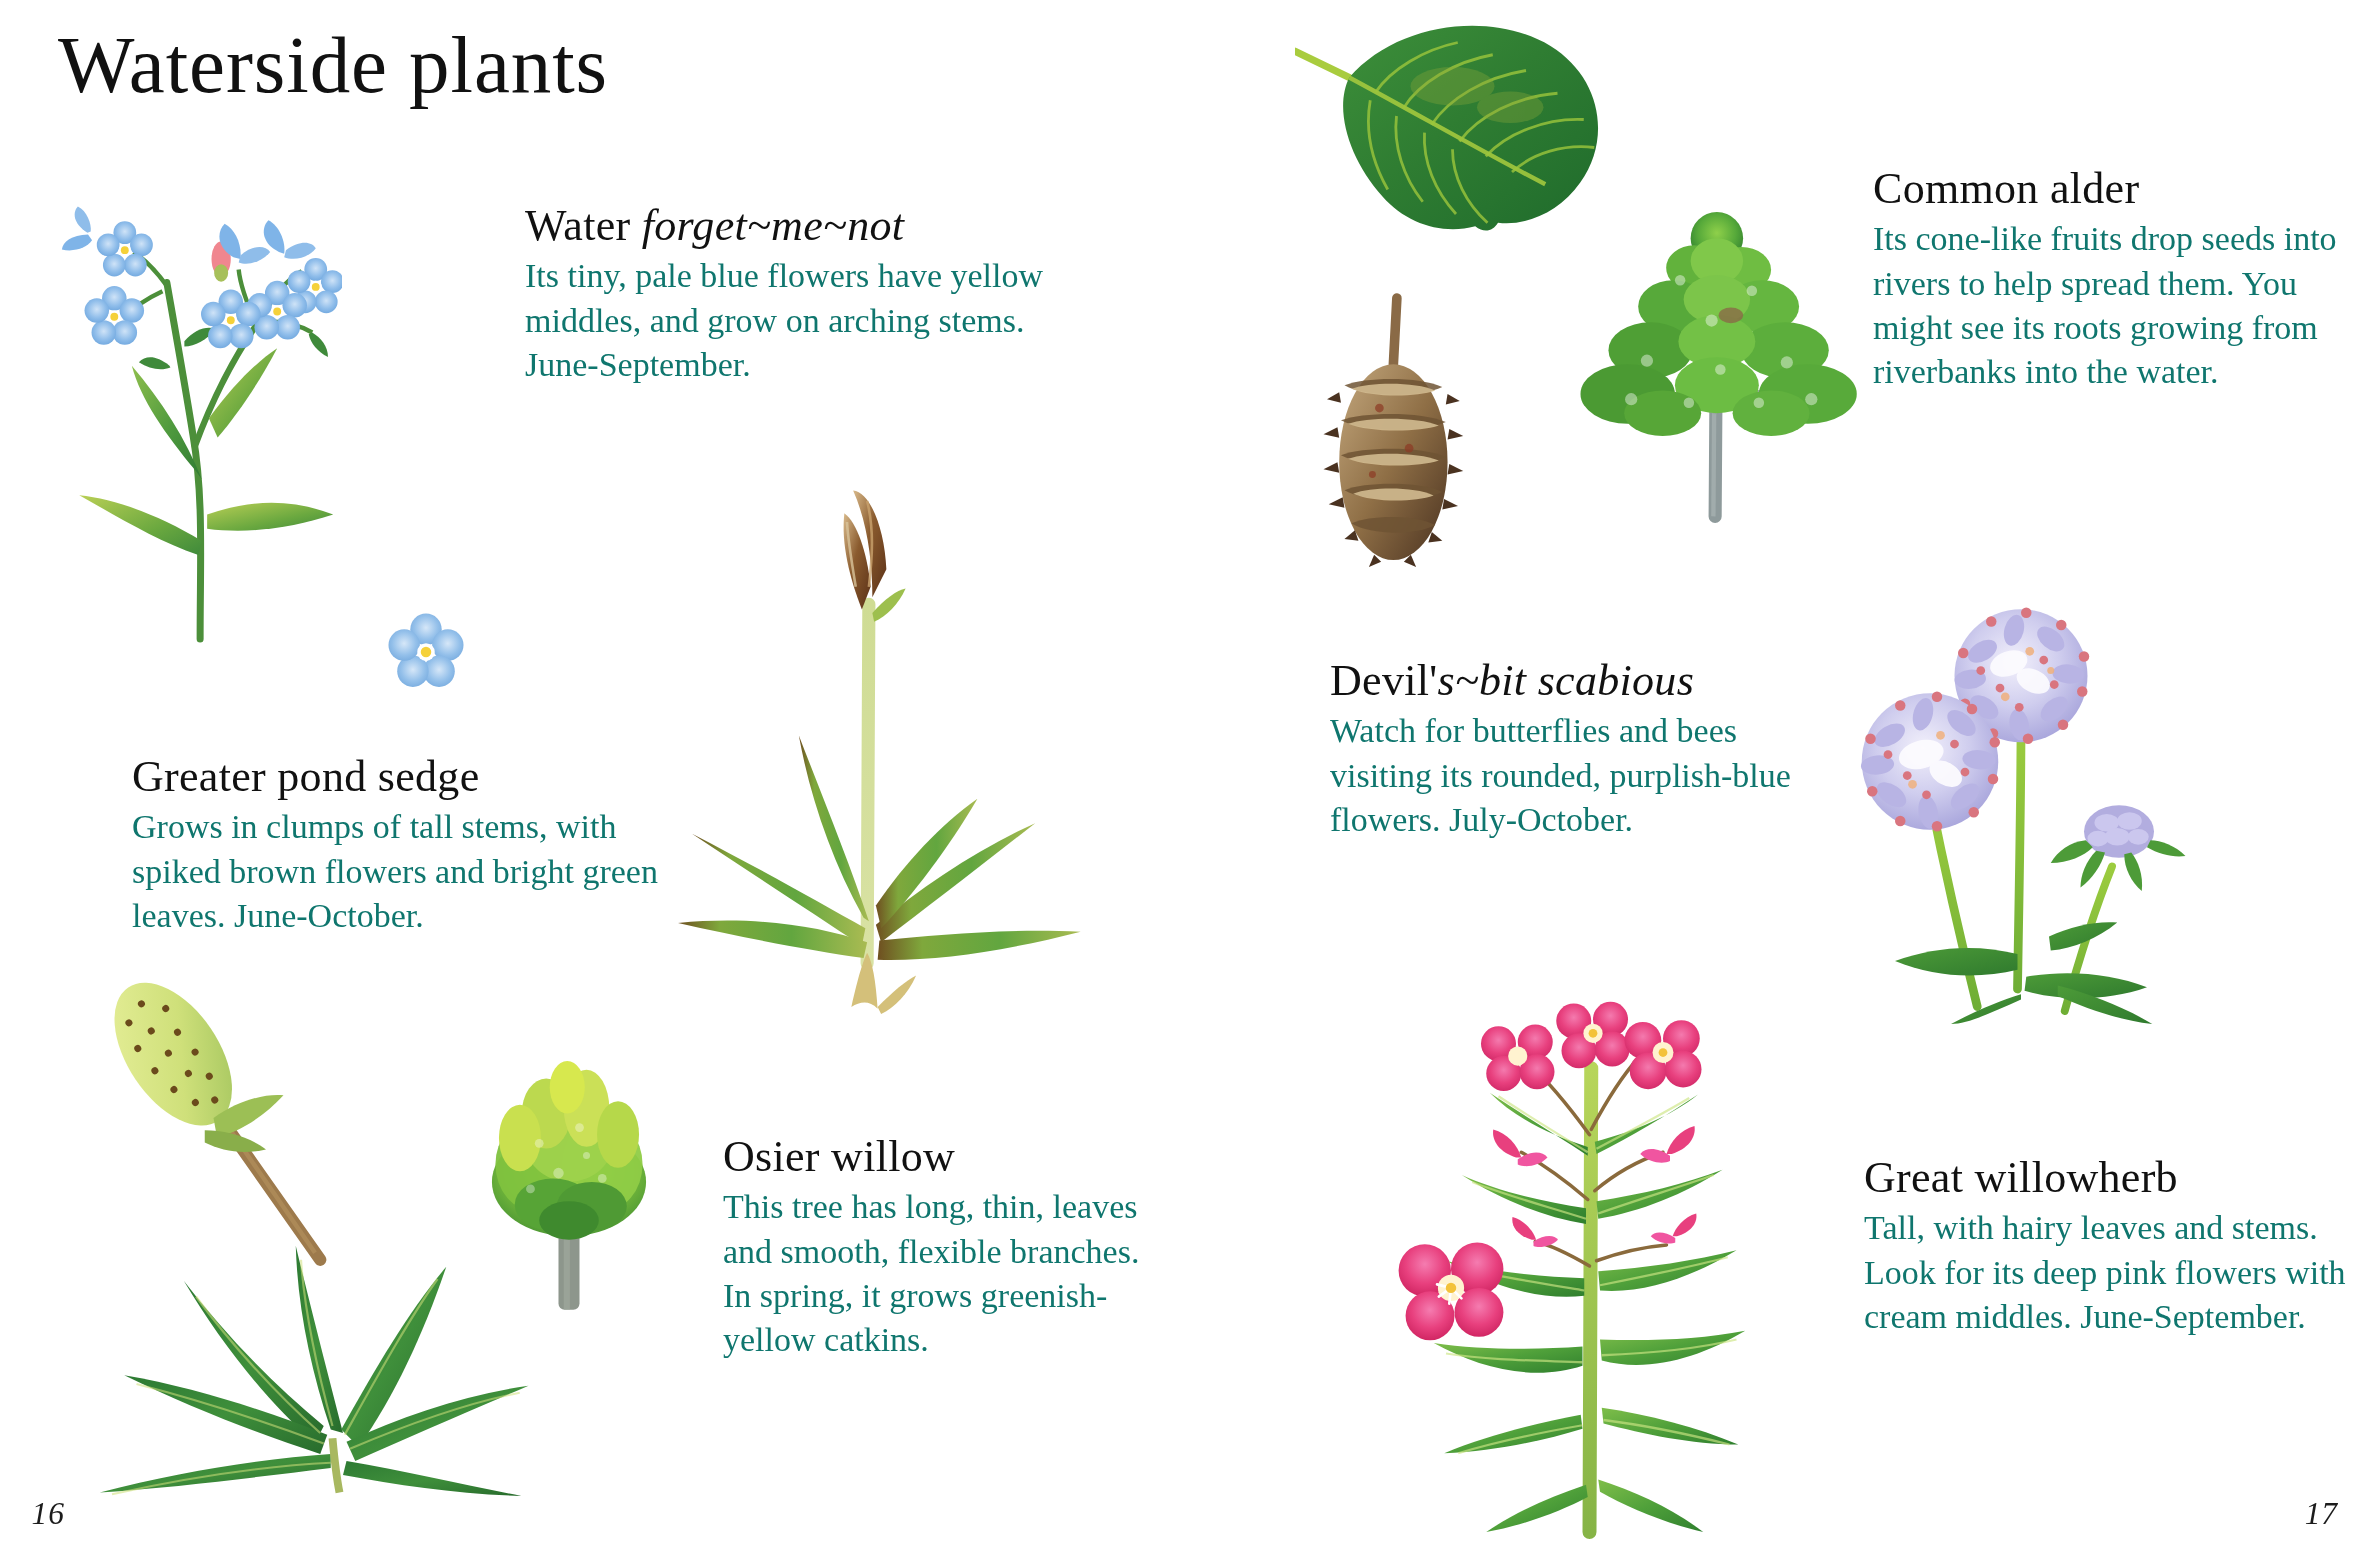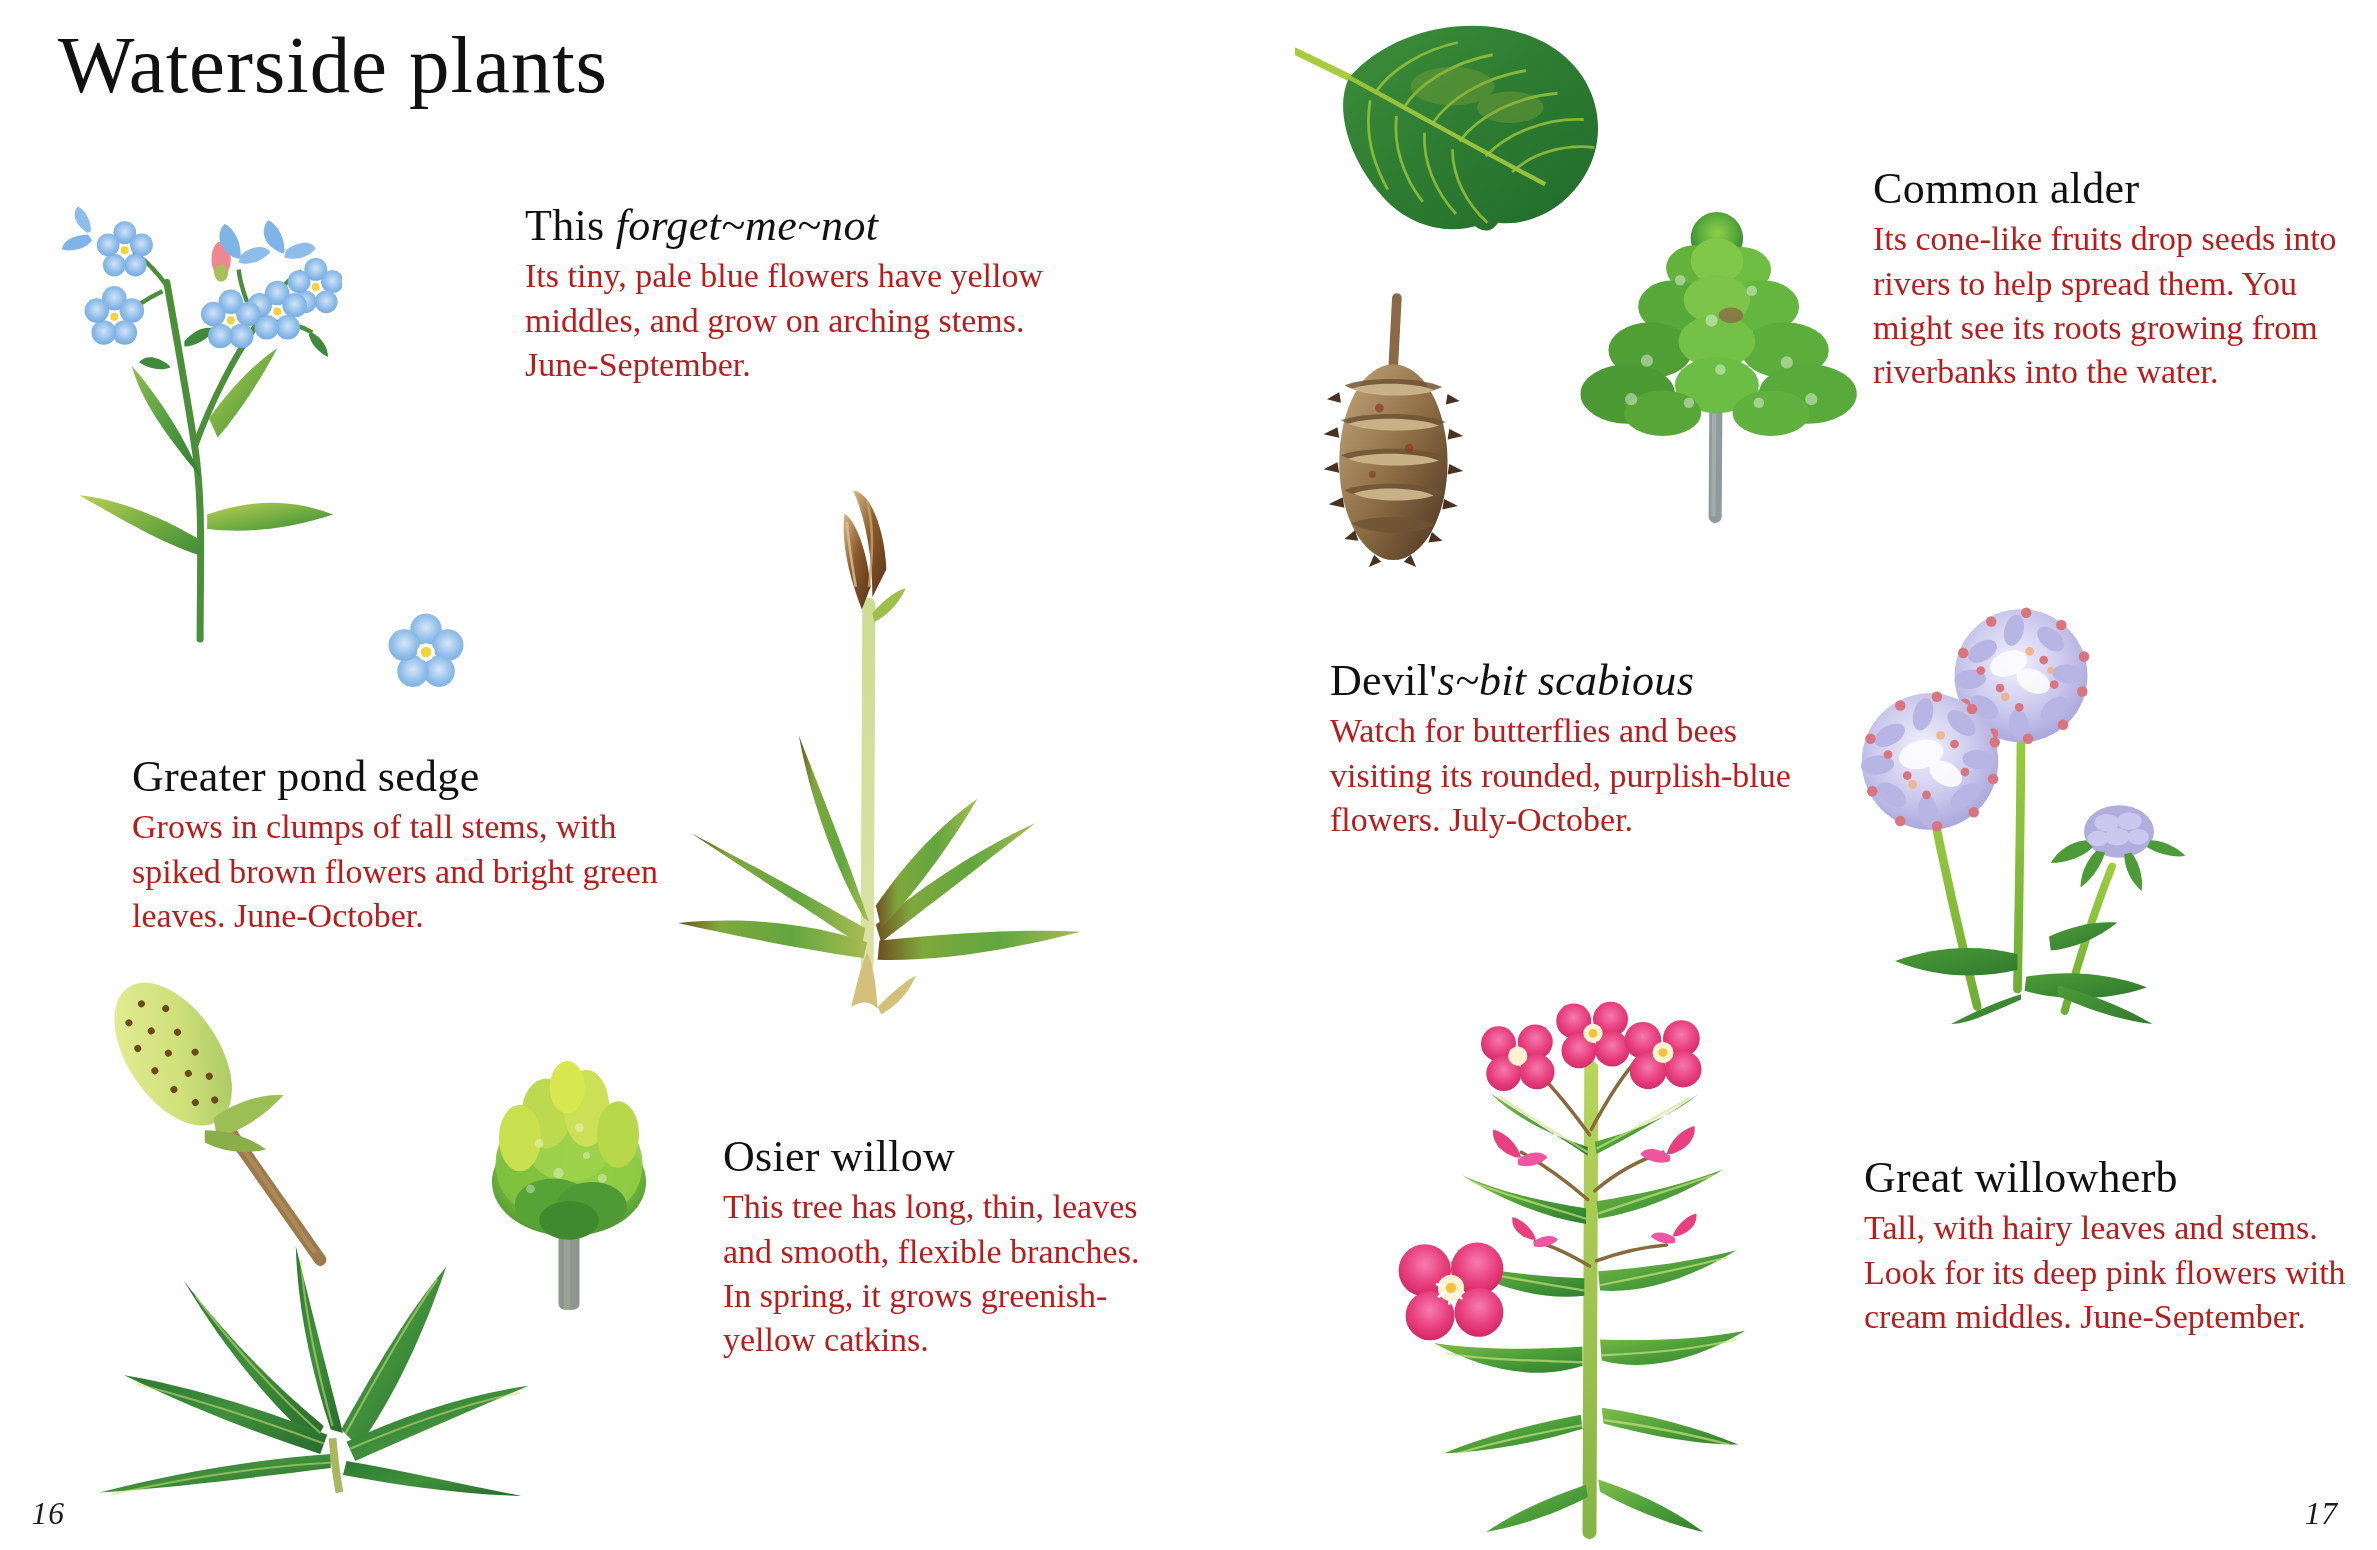--- a/index.html
+++ b/index.html
@@ -26,21 +26,21 @@
     line-height:1.05;
     letter-spacing:0.3px;
     color:#111;
     white-space:nowrap;
   }
   .entry h2 .it{font-style:italic;}
   .entry p{
     margin:0;
     font-size:34px;
     line-height:1.30;
-    color:#b91c1c;
+    color:#0f766e;
   }
   .folio{
     position:absolute;bottom:19px;
     font-size:31.5px;color:#1c1c1c;
     font-style:italic;letter-spacing:0.9px;
   }
   .folio.left{left:31.5px;}
   .folio.right{right:39px;}
 
   
@@ -737,21 +737,21 @@
             <path d="M0 0 L-2 18"></path>
             <path d="M0 0 L12 12"></path>
             <path d="M0 0 L-16 -4"></path>
         </g>
         <circle cx="0" cy="0" r="6" fill="#f3c23a"></circle>
       </g>
     </svg>
   </div>
 
   <div class="entry" style="left:525px;top:203px;width:560px;">
-    <h2><span>This </span><span class="it">forget~me~not</span></h2>
+    <h2><span>Water </span><span class="it">forget~me~not</span></h2>
     <p>Its tiny, pale blue flowers have yellow middles, and grow on arching stems. June-September.</p>
   </div>
 
   <div class="entry" style="left:116px;top:754px;width:543px;margin-left:16px;">
     <h2><span>Greater pond sedge</span><span class="it"></span></h2>
     <p>Grows in clumps of tall stems, with spiked brown flowers and bright green leaves. June-October.</p>
   </div>
 
   <div class="entry" style="left:723px;top:1134px;width:438px;">
     <h2><span>Osier willow</span><span class="it"></span></h2>

